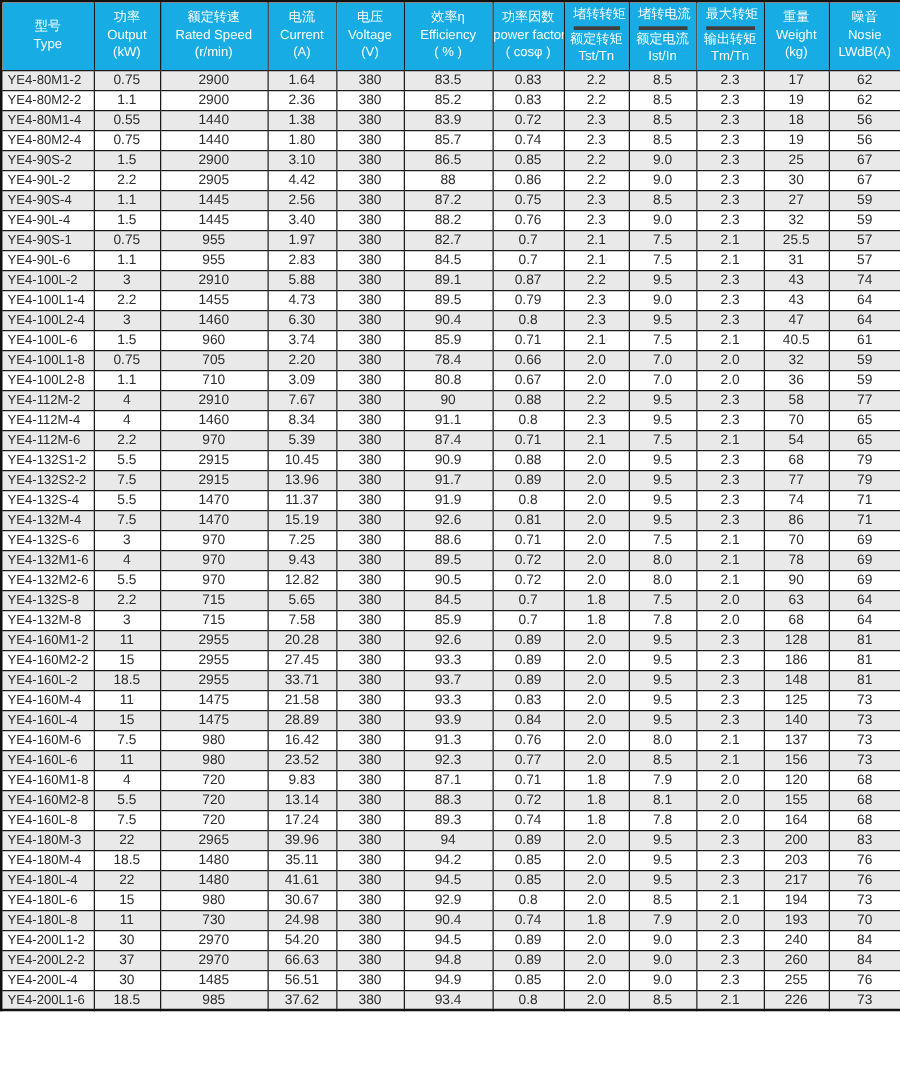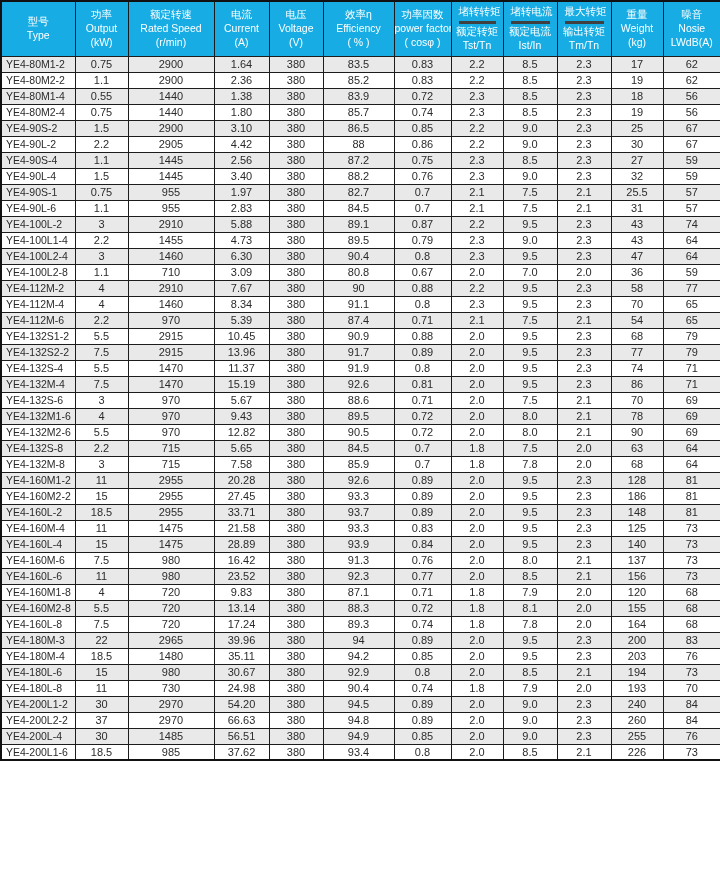--- a/index.html
+++ b/index.html
@@ -320,20 +320,48 @@
           <td class="col-voltage">380</td>
           <td class="col-efficiency">90.4</td>
           <td class="col-power-factor">0.8</td>
           <td class="col-tst-tn">2.3</td>
           <td class="col-ist-in">9.5</td>
           <td class="col-tm-tn">2.3</td>
           <td class="col-weight">47</td>
           <td class="col-noise">64</td>
         </tr>
         <tr>
+          <td class="col-type">YE4-100L-6</td>
+          <td class="col-output">1.5</td>
+          <td class="col-rated-speed">960</td>
+          <td class="col-current">3.74</td>
+          <td class="col-voltage">380</td>
+          <td class="col-efficiency">85.9</td>
+          <td class="col-power-factor">0.71</td>
+          <td class="col-tst-tn">2.1</td>
+          <td class="col-ist-in">7.5</td>
+          <td class="col-tm-tn">2.1</td>
+          <td class="col-weight">40.5</td>
+          <td class="col-noise">61</td>
+        </tr>
+        <tr>
+          <td class="col-type">YE4-100L1-8</td>
+          <td class="col-output">0.75</td>
+          <td class="col-rated-speed">705</td>
+          <td class="col-current">2.20</td>
+          <td class="col-voltage">380</td>
+          <td class="col-efficiency">78.4</td>
+          <td class="col-power-factor">0.66</td>
+          <td class="col-tst-tn">2.0</td>
+          <td class="col-ist-in">7.0</td>
+          <td class="col-tm-tn">2.0</td>
+          <td class="col-weight">32</td>
+          <td class="col-noise">59</td>
+        </tr>
+        <tr>
           <td class="col-type">YE4-100L2-8</td>
           <td class="col-output">1.1</td>
           <td class="col-rated-speed">710</td>
           <td class="col-current">3.09</td>
           <td class="col-voltage">380</td>
           <td class="col-efficiency">80.8</td>
           <td class="col-power-factor">0.67</td>
           <td class="col-tst-tn">2.0</td>
           <td class="col-ist-in">7.0</td>
           <td class="col-tm-tn">2.0</td>
@@ -435,21 +463,21 @@
           <td class="col-tst-tn">2.0</td>
           <td class="col-ist-in">9.5</td>
           <td class="col-tm-tn">2.3</td>
           <td class="col-weight">86</td>
           <td class="col-noise">71</td>
         </tr>
         <tr>
           <td class="col-type">YE4-132S-6</td>
           <td class="col-output">3</td>
           <td class="col-rated-speed">970</td>
-          <td class="col-current">5.67</td>
+          <td class="col-current">7.25</td>
           <td class="col-voltage">380</td>
           <td class="col-efficiency">88.6</td>
           <td class="col-power-factor">0.71</td>
           <td class="col-tst-tn">2.0</td>
           <td class="col-ist-in">7.5</td>
           <td class="col-tm-tn">2.1</td>
           <td class="col-weight">70</td>
           <td class="col-noise">69</td>
         </tr>
         <tr>
@@ -670,20 +698,34 @@
           <td class="col-voltage">380</td>
           <td class="col-efficiency">94.2</td>
           <td class="col-power-factor">0.85</td>
           <td class="col-tst-tn">2.0</td>
           <td class="col-ist-in">9.5</td>
           <td class="col-tm-tn">2.3</td>
           <td class="col-weight">203</td>
           <td class="col-noise">76</td>
         </tr>
         <tr>
+          <td class="col-type">YE4-180L-4</td>
+          <td class="col-output">22</td>
+          <td class="col-rated-speed">1480</td>
+          <td class="col-current">41.61</td>
+          <td class="col-voltage">380</td>
+          <td class="col-efficiency">94.5</td>
+          <td class="col-power-factor">0.85</td>
+          <td class="col-tst-tn">2.0</td>
+          <td class="col-ist-in">9.5</td>
+          <td class="col-tm-tn">2.3</td>
+          <td class="col-weight">217</td>
+          <td class="col-noise">76</td>
+        </tr>
+        <tr>
           <td class="col-type">YE4-180L-6</td>
           <td class="col-output">15</td>
           <td class="col-rated-speed">980</td>
           <td class="col-current">30.67</td>
           <td class="col-voltage">380</td>
           <td class="col-efficiency">92.9</td>
           <td class="col-power-factor">0.8</td>
           <td class="col-tst-tn">2.0</td>
           <td class="col-ist-in">8.5</td>
           <td class="col-tm-tn">2.1</td>

